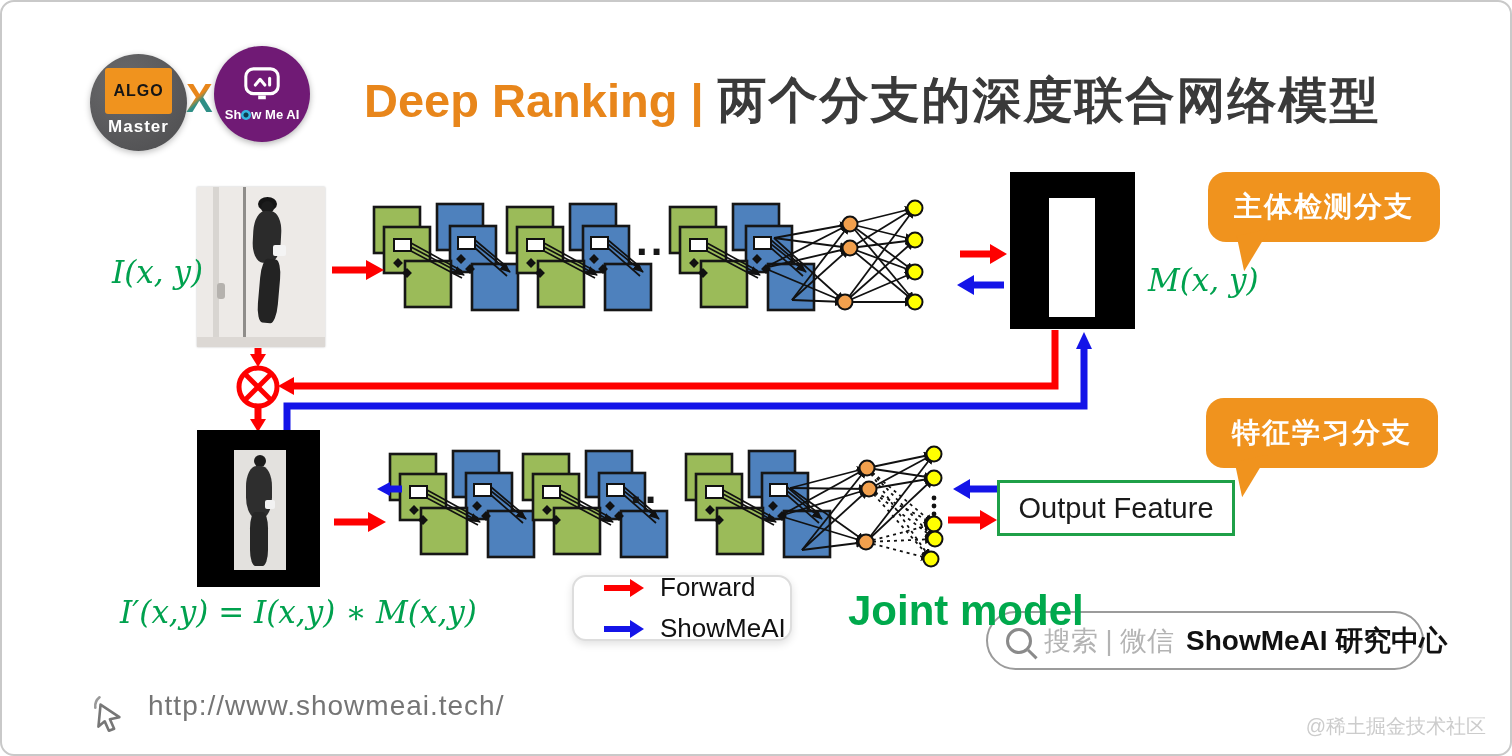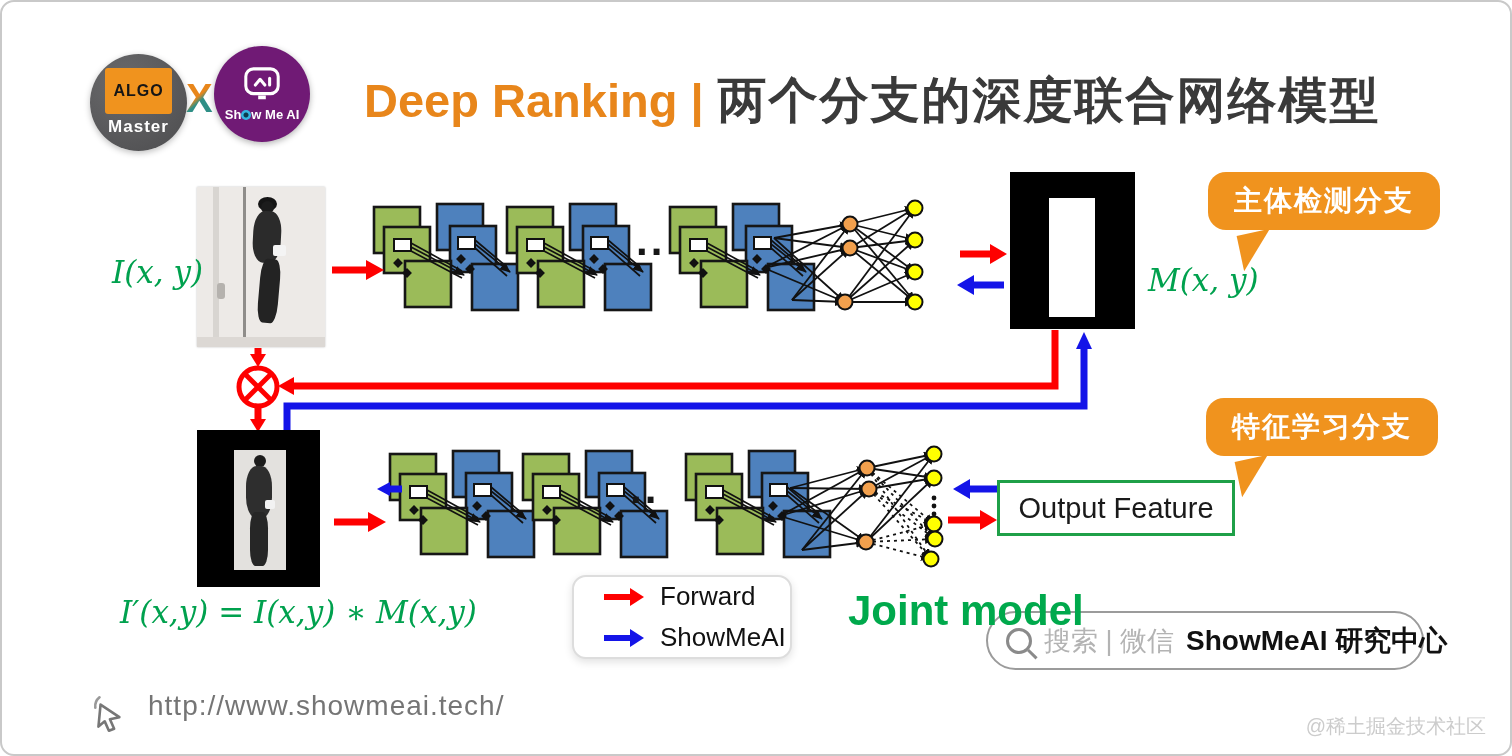--- a/index.html
+++ b/index.html
@@ -54,33 +54,33 @@
 
   
   .math{font-family:"DejaVu Serif","Liberation Serif",serif;font-style:italic;
     color:var(--c-math-green,#00A14E);z-index:2;white-space:nowrap;}
   .lbl-input{left:110px;top:252px;font-size:31px;}
   .lbl-mask{left:1146px;top:260px;font-size:31px;}
   .lbl-formula{left:118px;top:592px;font-size:31px;}
 
   
   .callout{background:var(--c-callout-orange,#F0931E);color:#fff;font-weight:bold;font-size:28px;
-    padding:10px 26px;border-radius:18px;z-index:2;white-space:nowrap;letter-spacing:2px;}
+    padding:16px 26px;border-radius:18px;z-index:2;white-space:nowrap;letter-spacing:2px;}
   .co-top{left:1206px;top:170px;}
   .co-bot{left:1204px;top:396px;}
   .tail{width:0;height:0;border-top:36px solid var(--c-callout-orange,#F0931E);
     border-right:34px solid transparent;z-index:2;}
   .tail-top{left:1238px;top:230px;transform:rotate(-12deg);}
   .tail-bot{left:1236px;top:456px;transform:rotate(-12deg);}
 
   
   .output-box{left:995px;top:478px;width:232px;height:50px;background:#fff;
     border:3px solid var(--c-output-border,#1FA048);z-index:2;display:flex;align-items:center;
     justify-content:center;font-size:29px;color:#1a1a1a;}
-  .legend{left:570px;top:573px;width:220px;height:84px;background:#fff;border:2px solid #ddd;
+  .legend{left:570px;top:573px;width:220px;height:66px;background:#fff;border:2px solid #ddd;
     border-radius:14px;box-shadow:0 3px 8px rgba(0,0,0,.12);z-index:2;
     display:flex;flex-direction:column;justify-content:center;gap:10px;padding-left:30px;box-sizing:border-box;}
   .leg-row{display:flex;align-items:center;gap:16px;font-size:26px;color:#111;}
   .leg-arrow{display:inline-flex;align-items:center;}
   .leg-body{width:26px;height:6px;background:currentColor;}
   .leg-head{width:0;height:0;border-top:9px solid transparent;border-bottom:9px solid transparent;
     border-left:14px solid currentColor;}
   .leg-red{color:var(--c-forward-red,#FE0000);}
   .leg-blue{color:var(--c-backward-blue,#1414E8);}
   .joint{left:846px;top:585px;font-size:42px;font-weight:bold;color:var(--c-joint-green,#00A94C);z-index:4;white-space:nowrap;}

